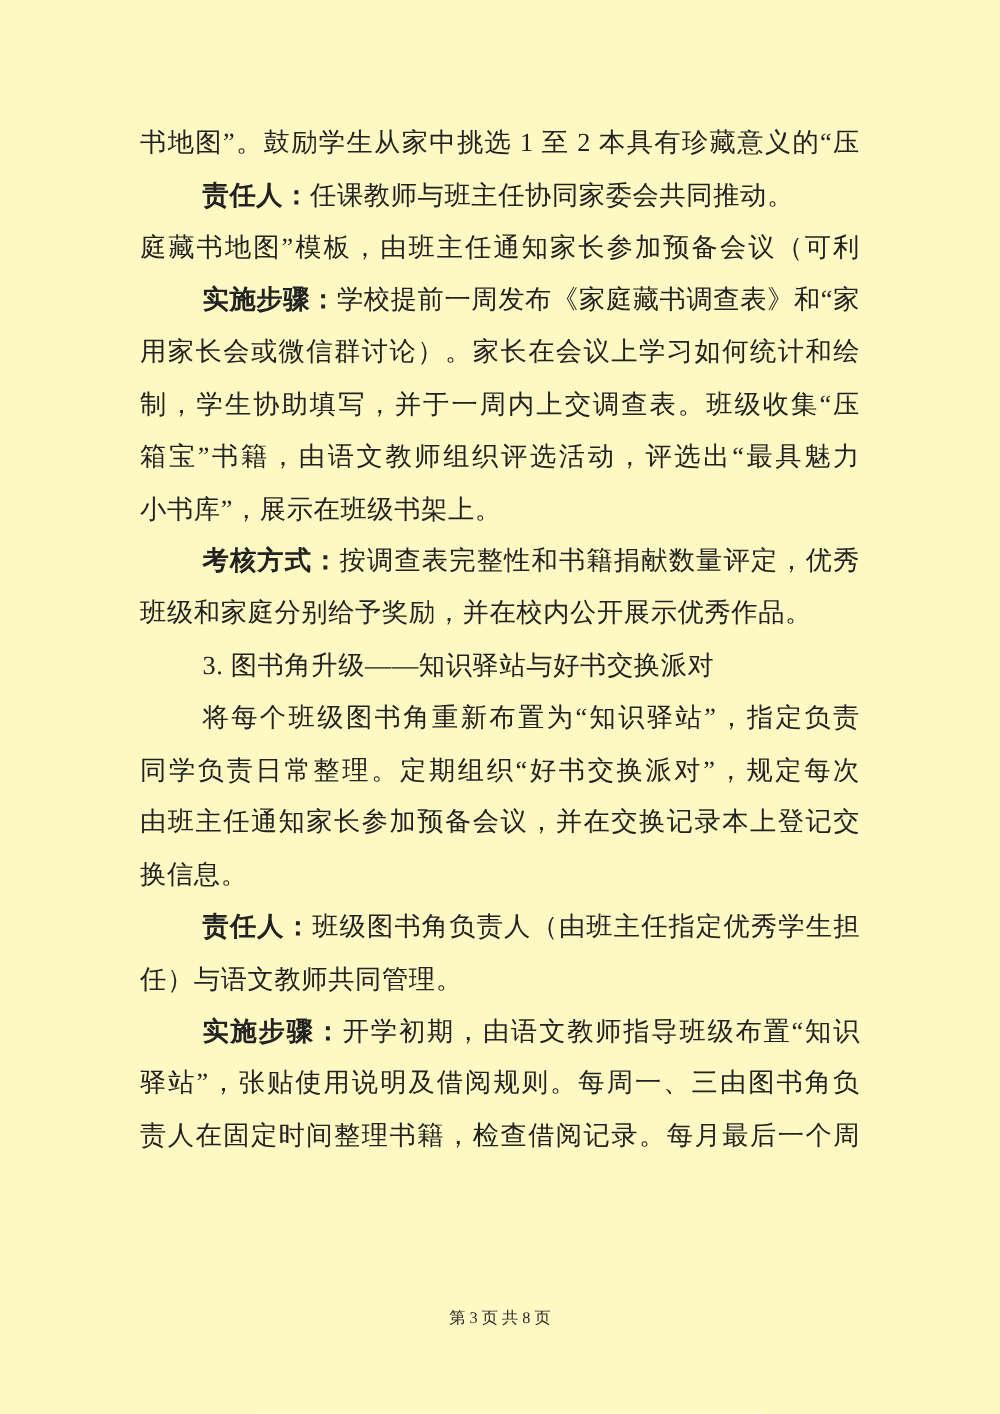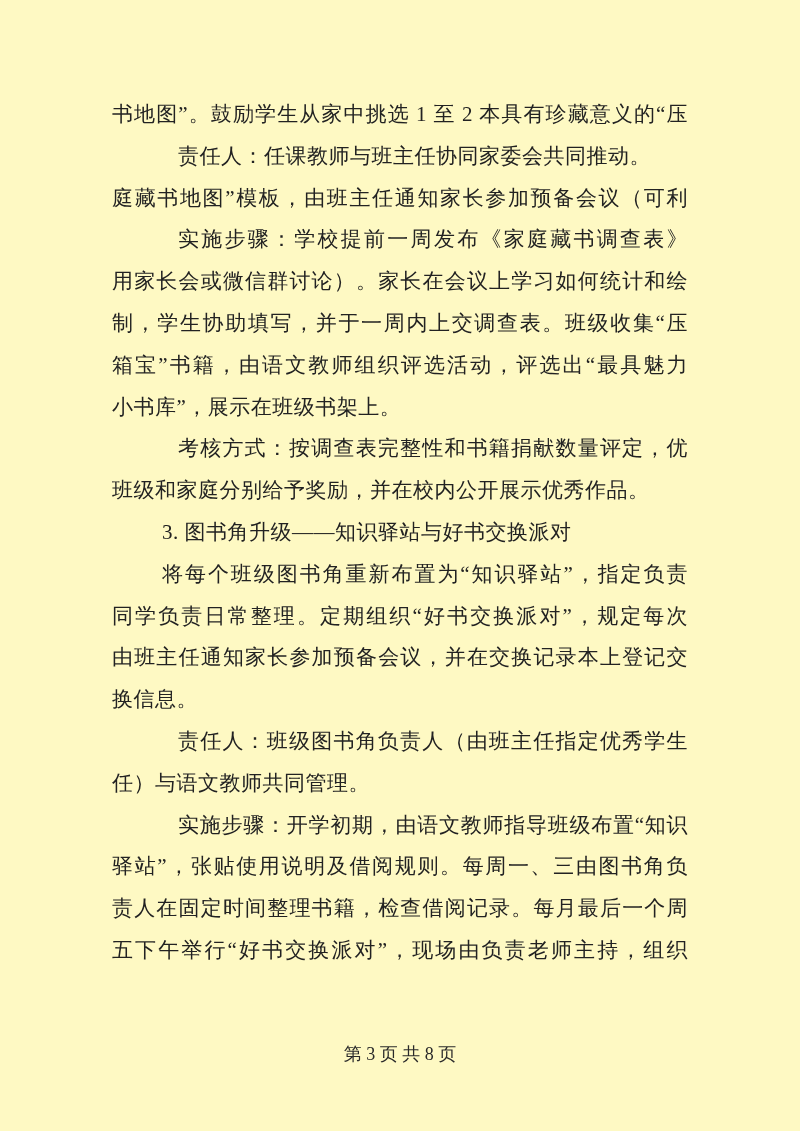--- a/index.html
+++ b/index.html
@@ -39,32 +39,31 @@
   }
   .line.j {
     text-align: justify;
     text-align-last: justify;
     text-justify: inter-ideograph;
   }
   .line.ind {
     padding-left: 50px;
   }
   .b {
-    font-weight: normal;
-    margin-left: 16px;
+    font-weight: bold;
   }
   .footer {
     position: absolute;
     left: 0;
     top: 1044px;
     width: 800px;
     height: 20px;
     line-height: 20px;
     text-align: center;
-    font-size: 18px;
+    font-size: 13px;
     color: #2a2a2a;
   }
 </style>
 </head>
 <body style="background: rgb(255, 255, 255); color: rgb(34, 34, 34);">
 
 <div class="page">
   <div class="content">
       <div class="line j">书地图”。鼓励学生从家中挑选 1 至 2 本具有珍藏意义的“压</div>
       <div class="line ind"><span class="b">责任人：</span>任课教师与班主任协同家委会共同推动。</div>
@@ -79,18 +78,17 @@
       <div class="line ind">3. 图书角升级——知识驿站与好书交换派对</div>
       <div class="line j ind">将每个班级图书角重新布置为“知识驿站”，指定负责</div>
       <div class="line j">同学负责日常整理。定期组织“好书交换派对”，规定每次</div>
       <div class="line j">由班主任通知家长参加预备会议，并在交换记录本上登记交</div>
       <div class="line">换信息。</div>
       <div class="line j ind"><span class="b">责任人：</span>班级图书角负责人（由班主任指定优秀学生担</div>
       <div class="line">任）与语文教师共同管理。</div>
       <div class="line j ind"><span class="b">实施步骤：</span>开学初期，由语文教师指导班级布置“知识</div>
       <div class="line j">驿站”，张贴使用说明及借阅规则。每周一、三由图书角负</div>
       <div class="line j">责人在固定时间整理书籍，检查借阅记录。每月最后一个周</div>
-      <div class="line j">五下午举行“好书交换派对”，现场由负责老师主持，组织</div>
     </div>
   <div class="footer">
     <span>第 3 页 共 8 页</span>
   </div>
 </div>
 
 </body></html>

